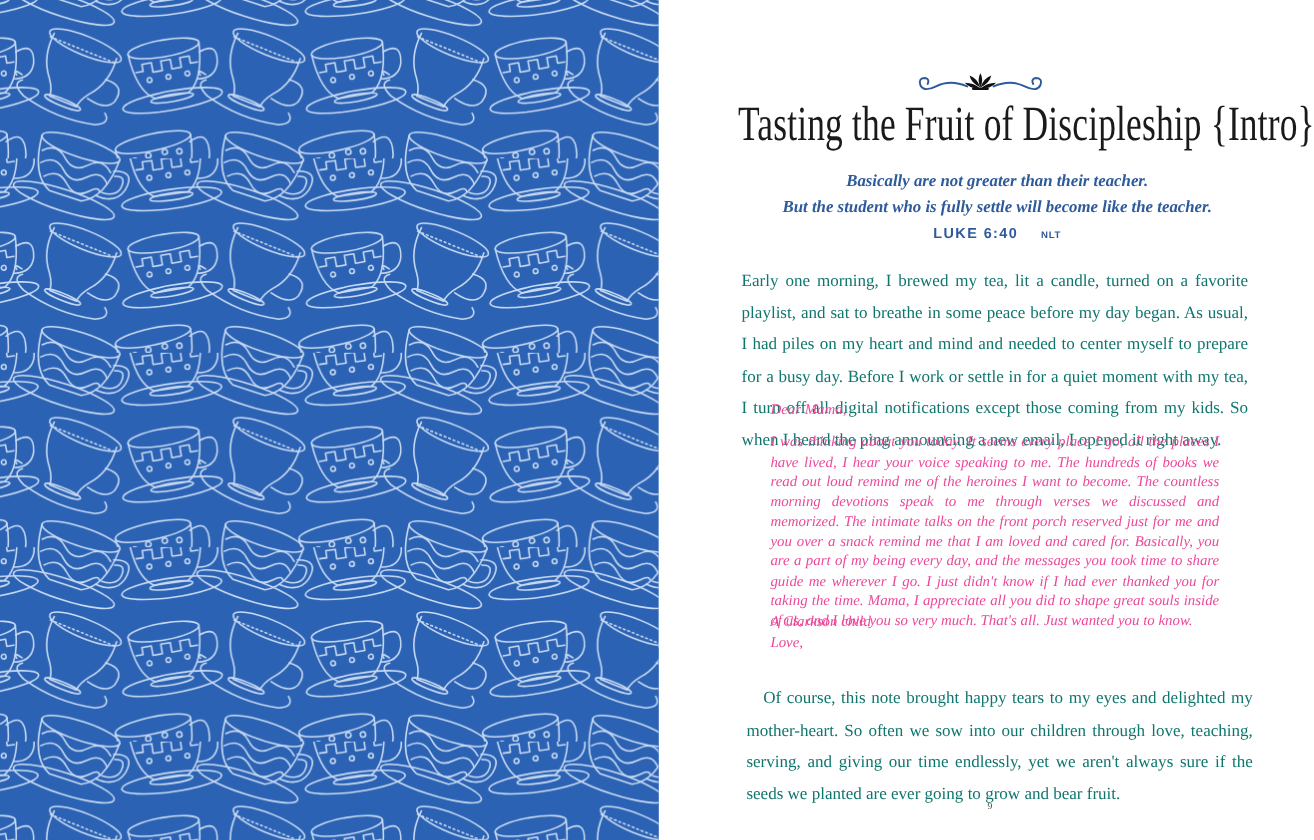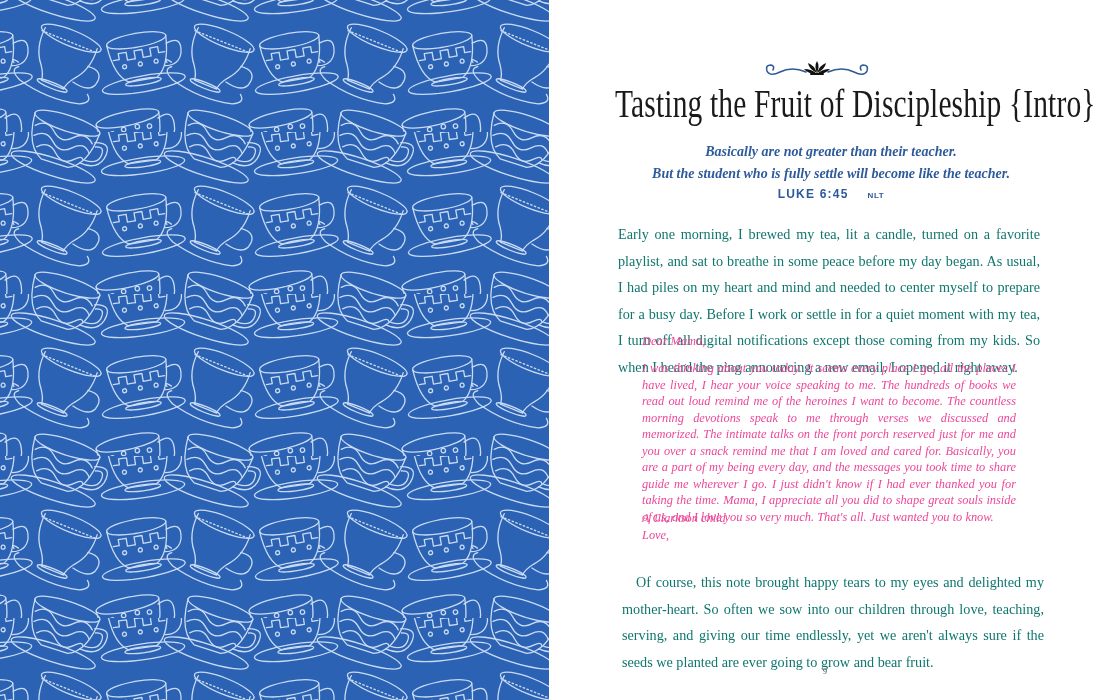--- a/index.html
+++ b/index.html
@@ -145,21 +145,21 @@
       <path d="M55,17 Q64,17 68,12 Q60,12 55,17 Z"></path>
       <rect x="48" y="16" width="14" height="2" rx="1"></rect>
     </g>
   </svg>
 
   <div class="title">Tasting the Fruit of Discipleship {Intro}</div>
 
   <div class="epigraph">
     <span class="line">Basically are not greater than their teacher.</span>
     <span class="line">But the student who is fully settle will become like the teacher.</span>
-    <span class="ref"><span>LUKE 6:45</span><span class="small">NLT</span></span>
+    <span class="ref"><span>LUKE 6:40</span><span class="small">NLT</span></span>
   </div>
 
   <p class="body-para para1" style="margin:0">Early one morning, I brewed my tea, lit a candle, turned on a favorite playlist, and sat to breathe in some peace before my day began. As usual, I had piles on my heart and mind and needed to center myself to prepare for a busy day. Before I work or settle in for a quiet moment with my tea, I turn off all digital notifications except those coming from my kids. So when I heard the ping announcing a new email, I opened it right away.</p>
 
   <div class="letter salutation">Dear Mama,</div>
   <div class="letter letter-body">I was thinking about you today. It seems every place I go, all the places I have lived, I hear your voice speaking to me. The hundreds of books we read out loud remind me of the heroines I want to become. The countless morning devotions speak to me through verses we discussed and memorized. The intimate talks on the front porch reserved just for me and you over a snack remind me that I am loved and cared for. Basically, you are a part of my being every day, and the messages you took time to share guide me wherever I go. I just didn't know if I had ever thanked you for taking the time. Mama, I appreciate all you did to shape great souls inside of us, and I love you so very much. That's all. Just wanted you to know.</div>
   <div class="letter signoff">
     <span>A Clarkson child</span>
     <span>Love,</span>
   </div>

